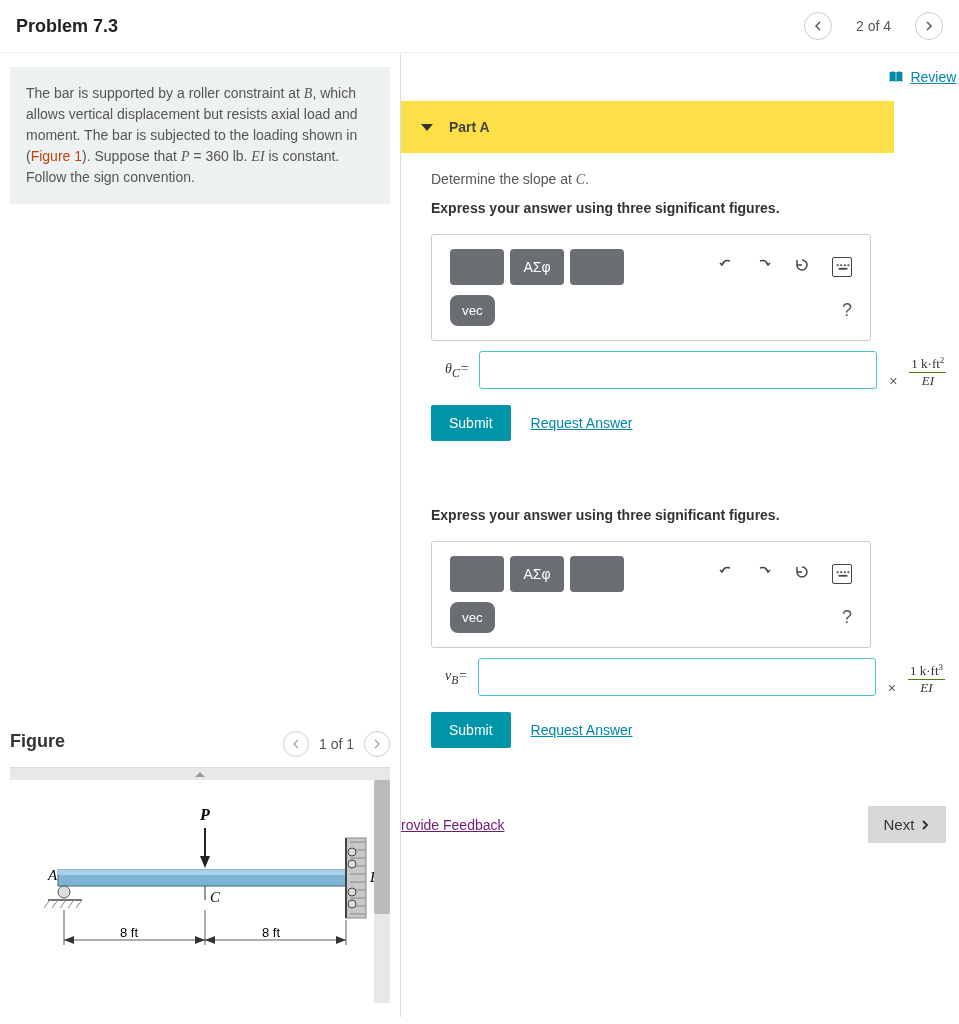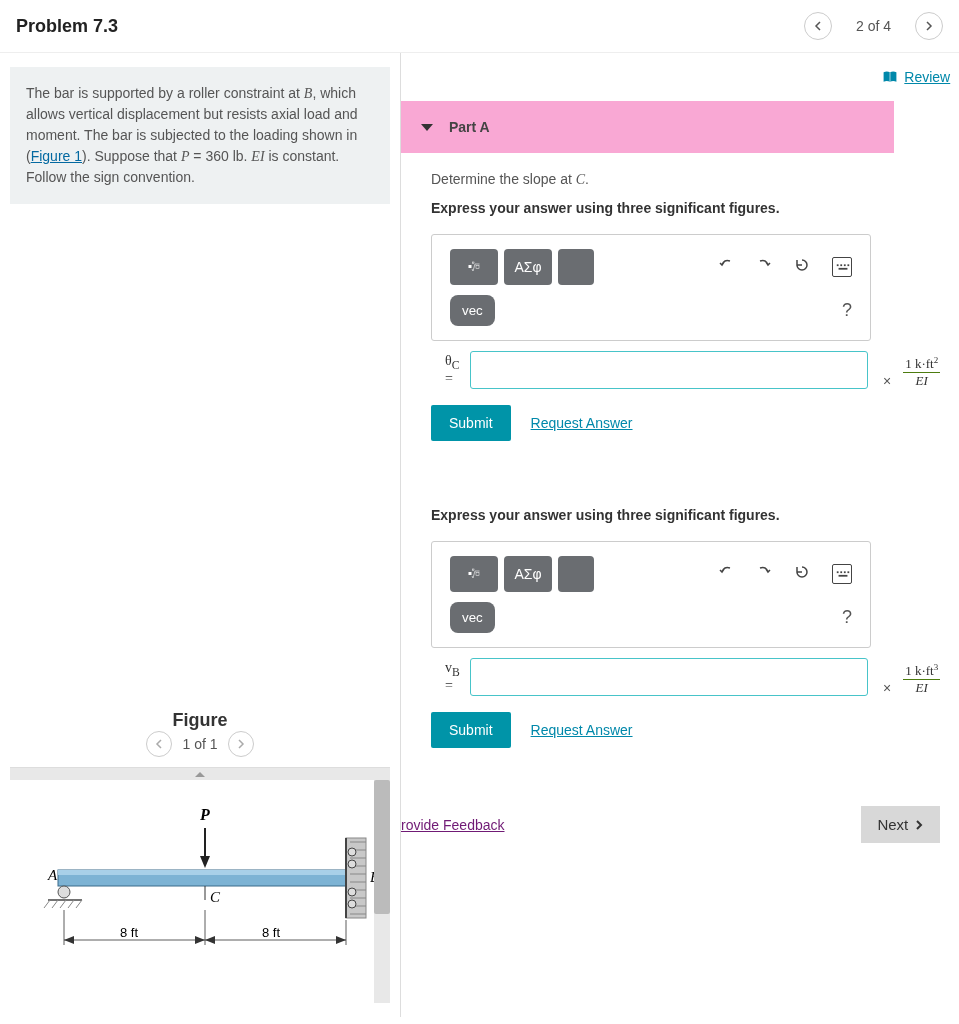--- a/index.html
+++ b/index.html
@@ -9,69 +9,69 @@
     .header-title { font-size: 18px; font-weight: bold; color: #222; }
     .header-nav { display: flex; align-items: center; gap: 24px; }
     .nav-btn { width: 28px; height: 28px; border-radius: 50%; border: 1px solid #ccc; background: #fff; display: flex; align-items: center; justify-content: center; cursor: pointer; }
     .nav-btn svg { width: 10px; height: 10px; }
     .page-counter { color: #555; }
     
     .main { display: flex; min-height: calc(100vh - 60px); }
     .left-panel { width: 418px; padding: 14px 10px; border-right: 1px solid #ddd; display: flex; flex-direction: column; }
     .problem-box { background: #eef1f2; padding: 16px; color: #555; line-height: 1.5; }
     .problem-box .italic-var { font-style: italic; font-family: 'Times New Roman', serif; }
-    .figure-link { color: #0369a1; text-decoration: underline; cursor: pointer; }
+    .figure-link { color: #c2410c; cursor: pointer; }
     
     .figure-section { margin-top: auto; }
-    .figure-header { display: flex; align-items: center; justify-content: space-between; padding: 10px 0; flex-direction: column; }
+    .figure-header { display: flex; justify-content: space-between; padding: 10px 0; }
     .figure-title { font-size: 18px; font-weight: bold; }
     .figure-nav { display: flex; align-items: center; gap: 10px; }
     .figure-nav .nav-btn { width: 26px; height: 26px; }
     .figure-counter { color: #555; font-size: 14px; }
     .figure-body { border-top: 1px solid #ddd; position: relative; }
     .figure-scroll-top { background: #e8e8e8; height: 12px; display: flex; align-items: center; justify-content: center; }
     .figure-scroll-top::before { content: ''; border-left: 5px solid transparent; border-right: 5px solid transparent; border-bottom: 5px solid #999; }
     .figure-scrollbar { position: absolute; right: 0; top: 12px; bottom: 0; width: 16px; background: #e8e8e8; }
     .figure-scrollbar-thumb { background: #bbb; width: 100%; height: 60%; border-radius: 2px; }
     .figure-image { padding: 20px 10px; }
     
     .right-panel { flex: 1; padding: 0; }
     .review-bar { display: flex; justify-content: flex-end; padding: 16px 20px; }
     .review-link { color: #0088aa; text-decoration: underline; cursor: pointer; display: flex; align-items: center; gap: 6px; }
     .review-link svg { width: 16px; height: 14px; }
     
     .part { margin-bottom: 30px; }
-    .part-header { background: #f9a8d4; padding: 18px 20px; display: flex; align-items: center; gap: 16px; margin-left: 0; width: 493px; }
+    .part-header { background: #fde047; padding: 18px 20px; display: flex; align-items: center; gap: 16px; margin-left: 0; width: 493px; }
     .part-header .chevron { width: 0; height: 0; border-left: 6px solid transparent; border-right: 6px solid transparent; border-top: 7px solid #333; }
     .part-title { font-weight: bold; color: #444; }
     
     .part-body { padding: 18px 30px; }
     .question-text { color: #555; margin-bottom: 12px; }
     .question-text .italic-var { font-style: italic; font-family: 'Times New Roman', serif; }
     .instruction { font-weight: bold; color: #333; margin-bottom: 18px; }
     
     .answer-box { border: 1px solid #ccc; border-radius: 3px; padding: 14px 18px; margin-bottom: 10px; width: 440px; }
     .toolbar { display: flex; align-items: center; gap: 6px; margin-bottom: 10px; }
-    .tool-btn { background: #6a6d71; color: #fff; border: none; border-radius: 4px; height: 36px; padding: 0 18px; display: flex; align-items: center; justify-content: center; cursor: pointer; font-size: 14px; }
+    .tool-btn { background: #6a6d71; color: #fff; border: none; border-radius: 4px; height: 36px; padding: 0 27px; display: flex; align-items: center; justify-content: center; cursor: pointer; font-size: 14px; }
     .tool-btn.sq { width: 48px; }
     .tool-btn.greek { width: 48px; font-size: 14px; }
     .tool-btn.updown { width: 36px; }
     .tool-btn svg { width: 18px; height: 18px; }
     .toolbar-spacer { flex: 1; }
     .toolbar-icon { width: 20px; height: 20px; color: #444; cursor: pointer; }
     .toolbar-right { display: flex; gap: 18px; align-items: center; }
     .toolbar-right svg { width: 16px; height: 16px; }
     .keyboard-icon { border: 1px solid #444; border-radius: 2px; padding: 1px 2px; }
     
     .vec-row { display: flex; align-items: center; justify-content: space-between; }
     .vec-btn { background: #6a6d71; color: #fff; border: none; border-radius: 8px; padding: 8px 12px; cursor: pointer; }
     .help-btn { color: #555; font-size: 18px; cursor: pointer; }
     
     .input-row { display: flex; align-items: center; gap: 10px; margin-left: 14px; }
-    .var-label { display: flex; flex-direction: column; align-items: flex-start; font-family: 'Times New Roman', serif; }
+    .var-label { display: flex; flex-direction: row; align-items: flex-start; font-style: italic; font-family: 'Times New Roman', serif; }
     .var-eq { font-family: 'Times New Roman', serif; }
     .answer-input { border: 1px solid #47c4c9; border-radius: 3px; height: 38px; width: 398px; padding: 0 8px; }
     .times-sym { font-size: 14px; margin: 0 4px; color: #555; }
     .unit-frac { display: inline-flex; flex-direction: column; align-items: center; font-family: 'Times New Roman', serif; font-size: 13px; }
     .unit-frac .num { border-bottom: 1px solid #4d7c0f; padding: 0 2px; white-space: nowrap; }
     .unit-frac .den { font-style: italic; }
     .unit-frac sup { font-size: 9px; }
     
     .action-row { display: flex; align-items: center; gap: 20px; margin-top: 16px; }
     .submit-btn { background: #0094a8; color: #fff; border: none; padding: 10px 18px; border-radius: 2px; cursor: pointer; font-size: 14px; }

